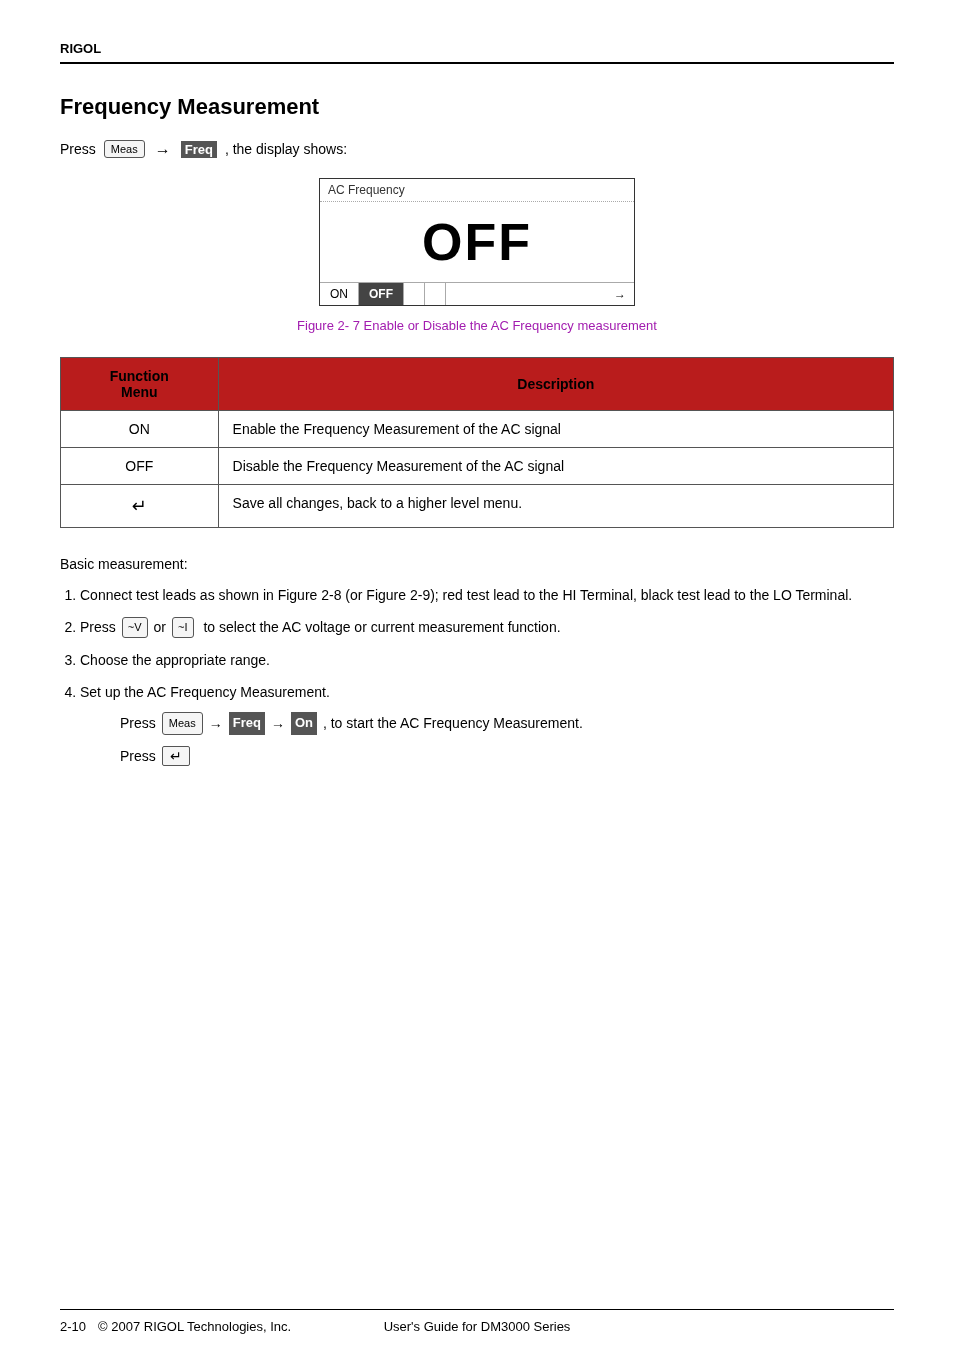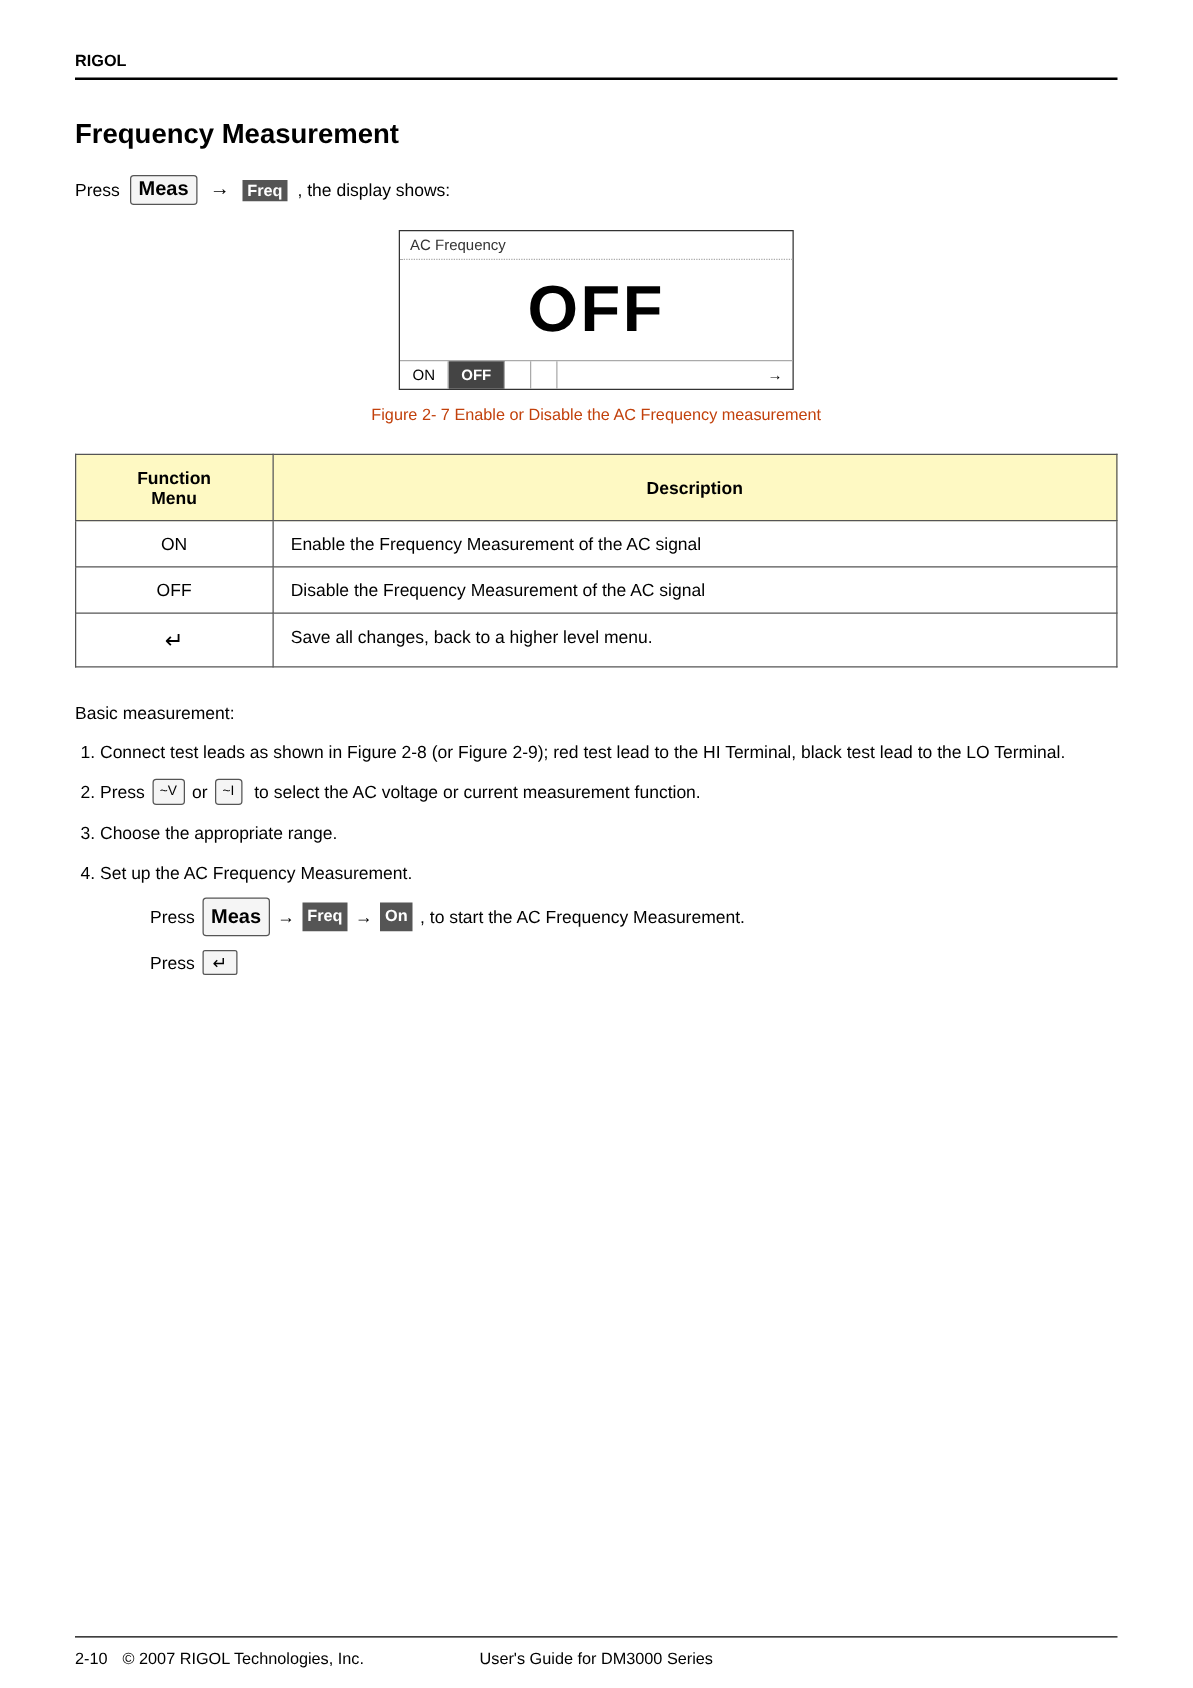--- a/index.html
+++ b/index.html
@@ -43,22 +43,22 @@
       margin-bottom: 20px;
       font-size: 14px;
     }
     .key-button {
       display: inline-flex;
       align-items: center;
       justify-content: center;
       border: 1px solid #555;
       border-radius: 3px;
       padding: 2px 6px;
-      font-size: 16px;
-      font-weight: bold;
+      font-size: 11px;
+      font-weight: normal;
       background: #f5f5f5;
       min-width: 36px;
     }
     .arrow-right {
       font-size: 16px;
       margin: 0 2px;
     }
     .highlighted-word {
       background: #555;
       color: #fff;
@@ -107,39 +107,39 @@
       flex: 1;
     }
     .display-btn-arrow {
       padding: 4px 8px;
       font-size: 12px;
     }
     .fig-caption {
       text-align: center;
       font-size: 13px;
       margin-bottom: 24px;
-      color: #c2410c;
+      color: #a21caf;
     }
     .table-caption {
       font-size: 13px;
       margin-bottom: 8px;
       color: #333;
     }
     table {
       border-collapse: collapse;
       width: 100%;
       margin-bottom: 28px;
       font-size: 14px;
     }
     table th {
       border: 1px solid #555;
       padding: 10px 12px;
       text-align: center;
       font-weight: bold;
-      background: #fef9c3;
+      background: #b91c1c;
     }
     table td {
       border: 1px solid #555;
       padding: 10px 14px;
       vertical-align: top;
     }
     table td.center {
       text-align: center;
       vertical-align: middle;
     }

